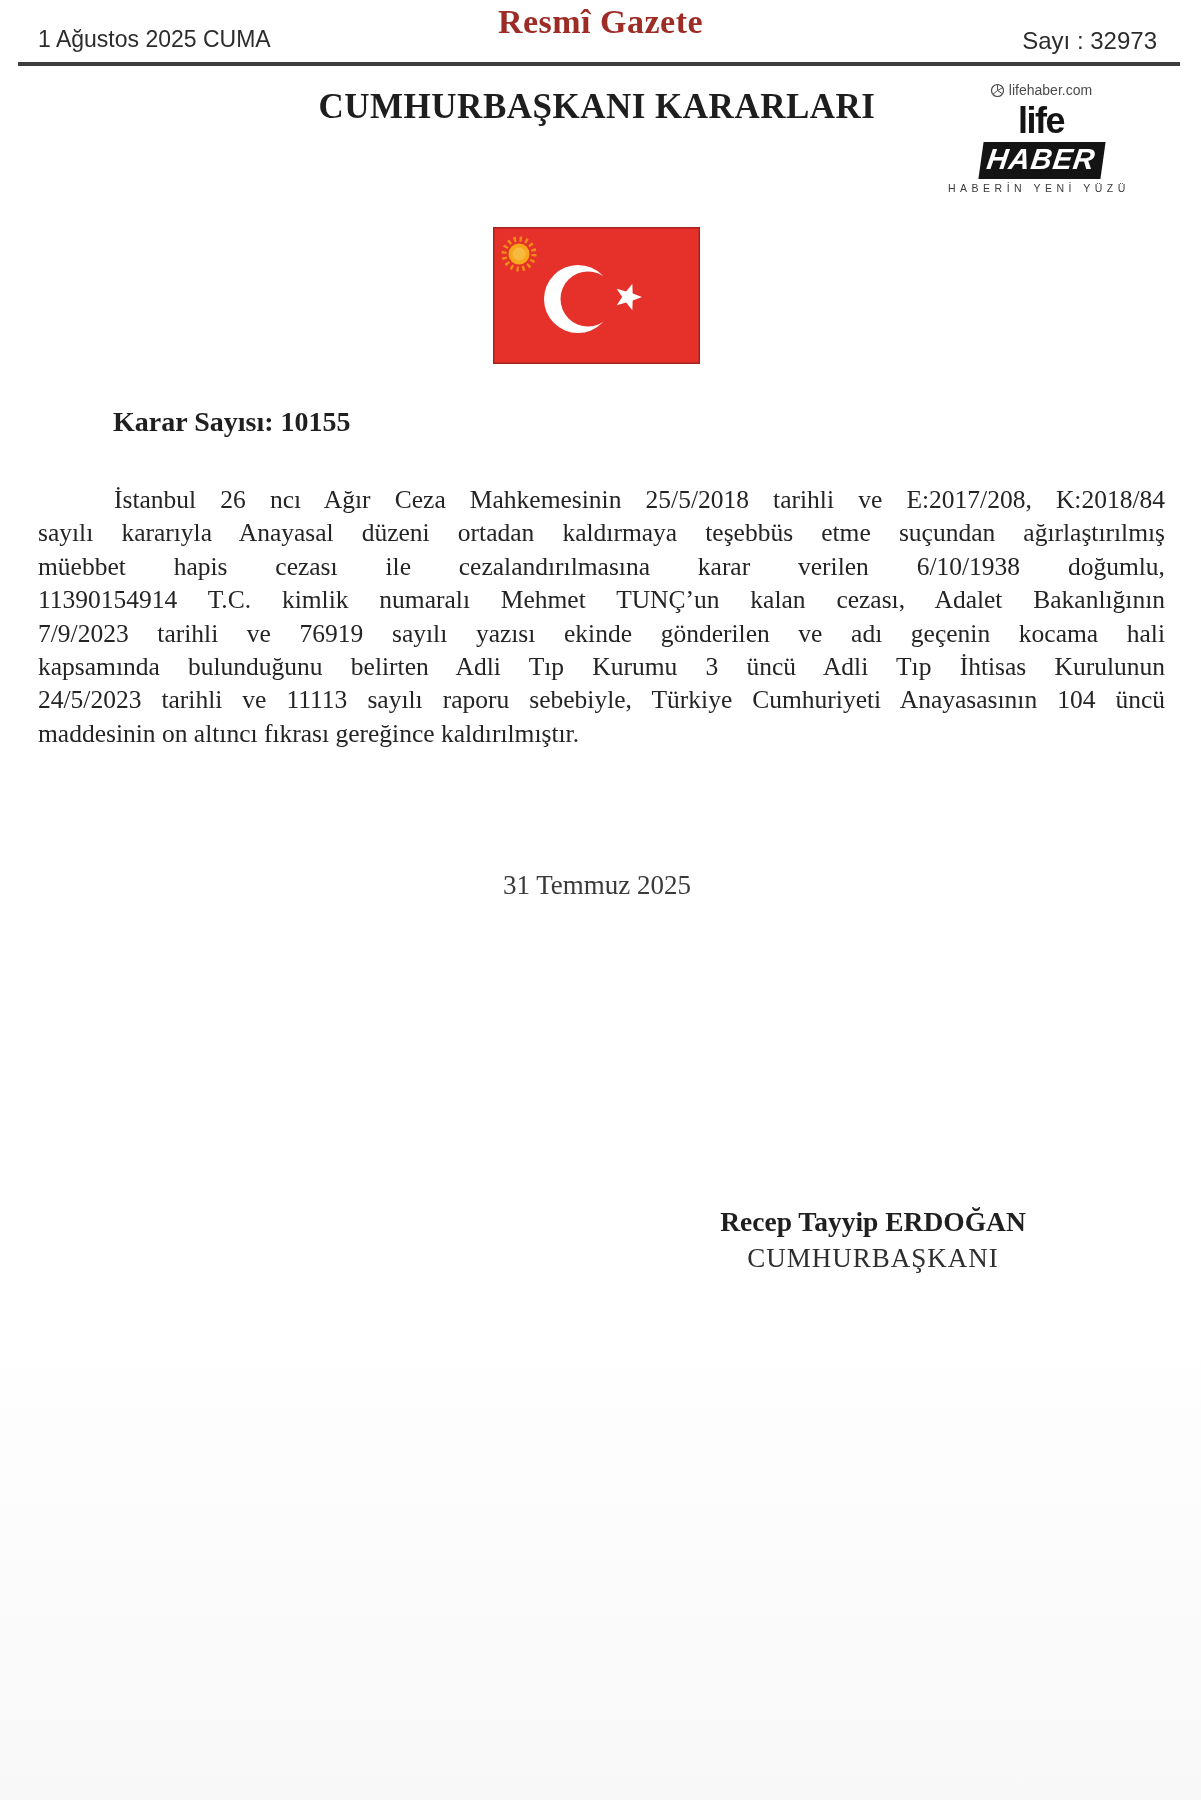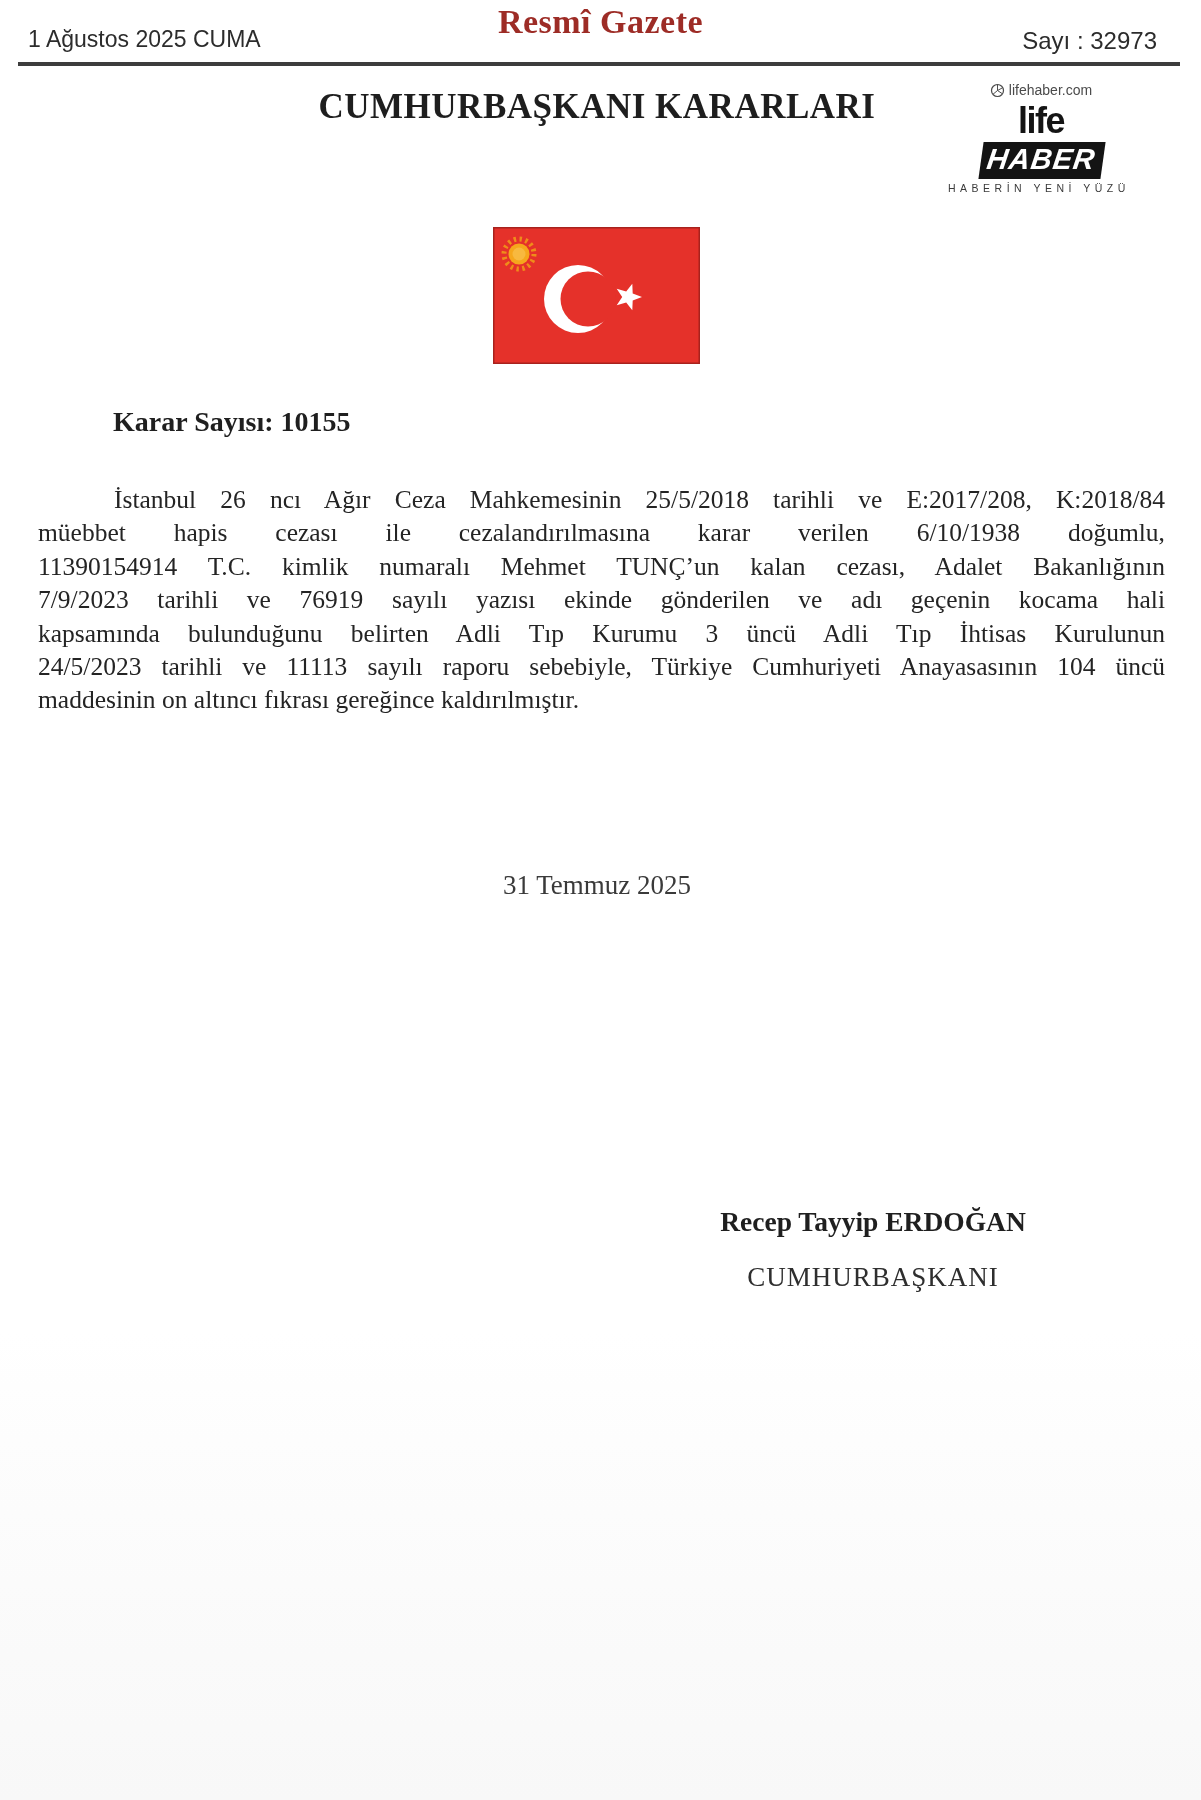--- a/index.html
+++ b/index.html
@@ -2,21 +2,21 @@
 <html><head>
 <meta charset="utf-8">
 <style>
   html,body{margin:0;padding:0;background:#e9e9e9;}
   .canvas{
     position:relative;width:1201px;height:1800px;margin:0 auto;overflow:hidden;
     background:linear-gradient(180deg,#ffffff 0%,#ffffff 74%,#fdfdfd 80%,#f8f8f8 100%);
     font-family:"Liberation Serif", serif;color:#262626;
   }
   
-  .hdr-date{position:absolute;left:28px;top:26px;font-family:"Liberation Sans",sans-serif;
+  .hdr-date{position:absolute;left:38px;top:26px;font-family:"Liberation Sans",sans-serif;
     font-size:23px;color:#2c2c2c;}
   .hdr-gazete{position:absolute;left:0;width:1201px;top:3px;text-align:center;
     font-weight:bold;font-size:34px;color:#9d2c26;letter-spacing:0.5px;}
   .hdr-issue{position:absolute;right:44px;top:27px;font-family:"Liberation Sans",sans-serif;
     font-size:24px;color:#2c2c2c;}
   .hdr-rule{position:absolute;left:18px;top:62px;width:1162px;height:4px;background:#3d3d3d;}
   
   .doc-title{position:absolute;left:0;width:1194px;top:87px;text-align:center;
     font-weight:bold;font-size:35px;color:#1e1e1e;letter-spacing:0.5px;}
   
@@ -38,21 +38,21 @@
   .body-block{position:absolute;left:38px;top:483px;width:1127px;}
   .para-line{display:block;font-size:25.5px;line-height:33.4px;color:#242424;
     text-align:justify;text-align-last:justify;white-space:normal;}
   .para-line.first{text-indent:76px;}
   .para-line.last{text-align-last:left;}
   .doc-date{position:absolute;left:0;width:1194px;top:870px;text-align:center;
     font-size:27px;color:#3a3a3a;}
   
   .sig{position:absolute;left:673px;top:1206px;width:400px;text-align:center;}
   .sig-name{font-weight:bold;font-size:27.5px;color:#1f1f1f;}
-  .sig-title{margin-top:24px;font-size:27px;color:#2e2e2e;letter-spacing:1px;}
+  .sig-title{margin-top:5px;font-size:27px;color:#2e2e2e;letter-spacing:1px;}
 </style>
 </head>
 <body>
 
 <div class="canvas">
 
   <div class="hdr-date">1 Ağustos 2025 CUMA</div>
   <div class="hdr-gazete">Resmî Gazete</div>
   <div class="hdr-issue">Sayı : 32973</div>
   <div class="hdr-rule"></div>
@@ -88,20 +88,21 @@
       <circle cx="95" cy="72" r="27.5" fill="#e5312a"></circle>
 
       <polygon points="149,70 139.7,73.4 139.3,83.3 133.2,75.5 123.7,78.2 129.2,70 123.7,61.8 133.2,64.5 139.3,56.7 139.7,66.6" fill="#ffffff"></polygon>
     </svg>
   </div>
 
   <div class="decision-no">Karar Sayısı: 10155</div>
 
   <div class="body-block">
     <span class="para-line first">İstanbul 26 ncı Ağır Ceza Mahkemesinin 25/5/2018 tarihli ve E:2017/208, K:2018/84</span>
+    <span class="para-line">sayılı kararıyla Anayasal düzeni ortadan kaldırmaya teşebbüs etme suçundan ağırlaştırılmış</span>
     <span class="para-line">müebbet hapis cezası ile cezalandırılmasına karar verilen 6/10/1938 doğumlu,</span>
     <span class="para-line">11390154914 T.C. kimlik numaralı Mehmet TUNÇ’un kalan cezası, Adalet Bakanlığının</span>
     <span class="para-line">7/9/2023 tarihli ve 76919 sayılı yazısı ekinde gönderilen ve adı geçenin kocama hali</span>
     <span class="para-line">kapsamında bulunduğunu belirten Adli Tıp Kurumu 3 üncü Adli Tıp İhtisas Kurulunun</span>
     <span class="para-line">24/5/2023 tarihli ve 11113 sayılı raporu sebebiyle, Türkiye Cumhuriyeti Anayasasının 104 üncü</span>
     <span class="para-line last">maddesinin on altıncı fıkrası gereğince kaldırılmıştır.</span>
   </div>
 
   <div class="doc-date">31 Temmuz 2025</div>
 

